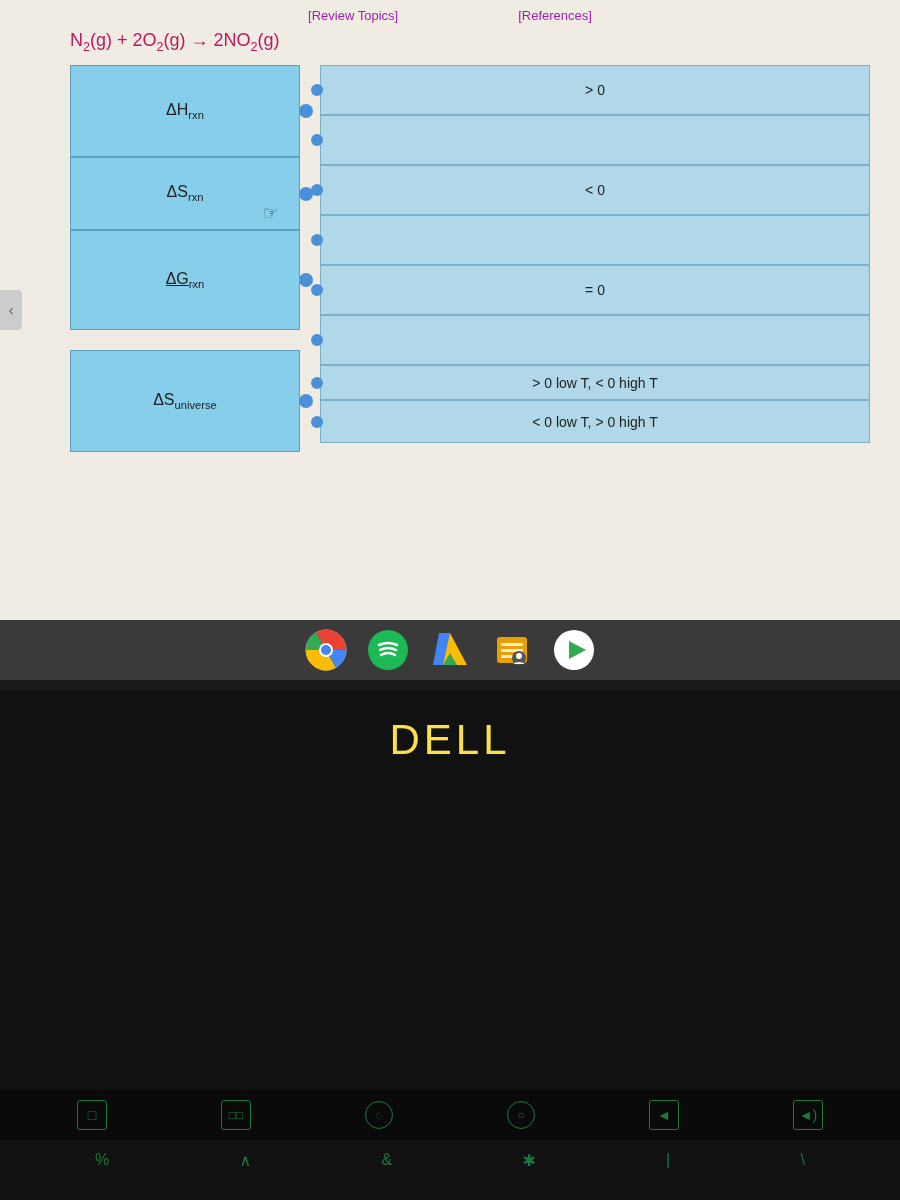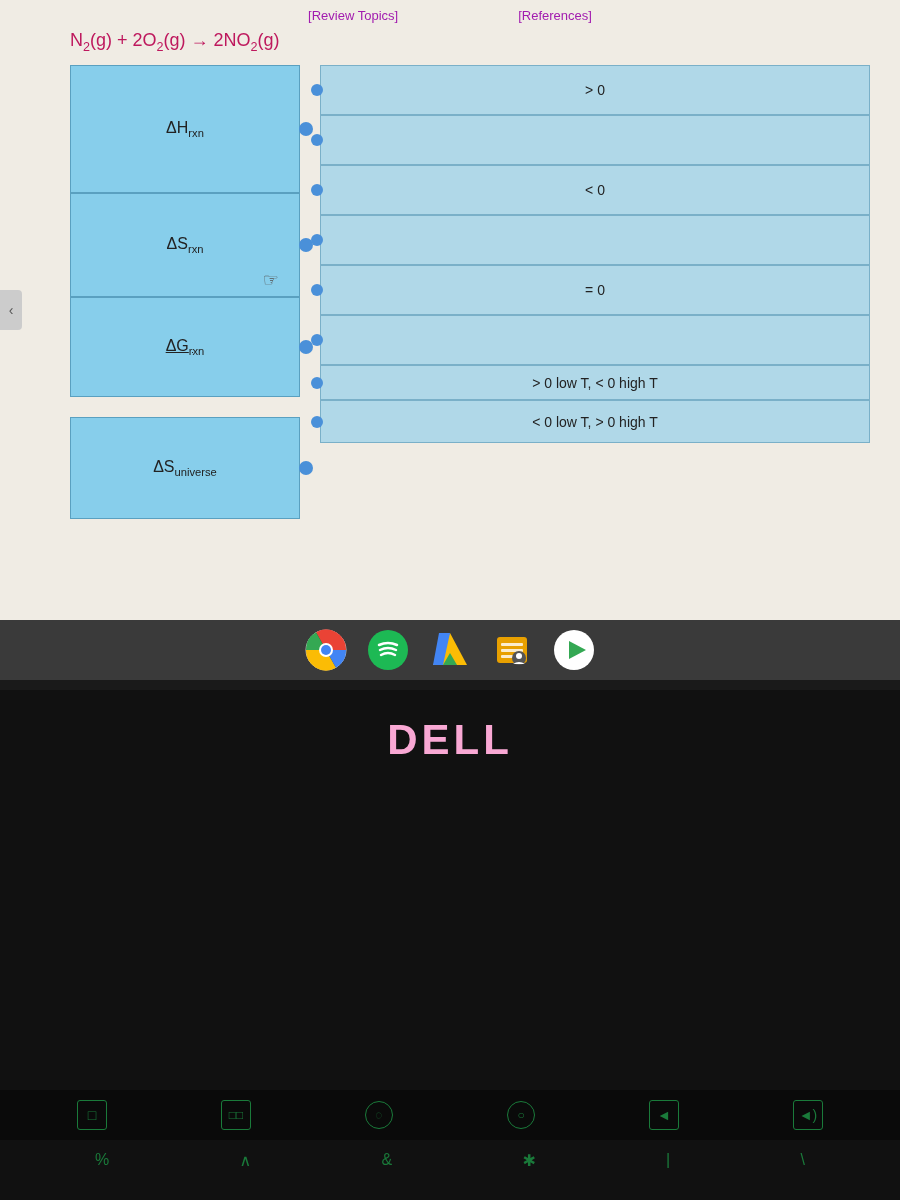--- a/index.html
+++ b/index.html
@@ -90,22 +90,22 @@
       background: #87ceeb;
       border: 1px solid #5aa0c0;
       display: flex;
       align-items: center;
       justify-content: center;
       font-size: 16px;
       color: #222;
       position: relative;
     }
 
-    .left-cell:nth-child(1) { height: 128px; }
-    .left-cell:nth-child(2) { height: 104px; }
+    .left-cell:nth-child(1) { height: 92px; }
+    .left-cell:nth-child(2) { height: 73px; }
     .left-cell:nth-child(3) { height: 100px; text-decoration: underline; }
     .left-cell:nth-child(4) { height: 102px; margin-top: 20px; }
 
     
     .drag-handle {
       position: absolute;
       right: -14px;
       top: 50%;
       transform: translateY(-50%);
       width: 14px;
@@ -208,22 +208,22 @@
       right: 0;
       height: 100px;
       background: #111;
       display: flex;
       align-items: center;
       justify-content: center;
     }
 
     .dell-logo {
       font-size: 42px;
-      font-weight: bold;
-      color: #f9a8d4;
+      font-weight: normal;
+      color: #fde047;
       letter-spacing: 4px;
     }
 
     
     .bottom-area {
       position: absolute;
       top: 790px;
       left: 0;
       right: 0;
       height: 410px;

